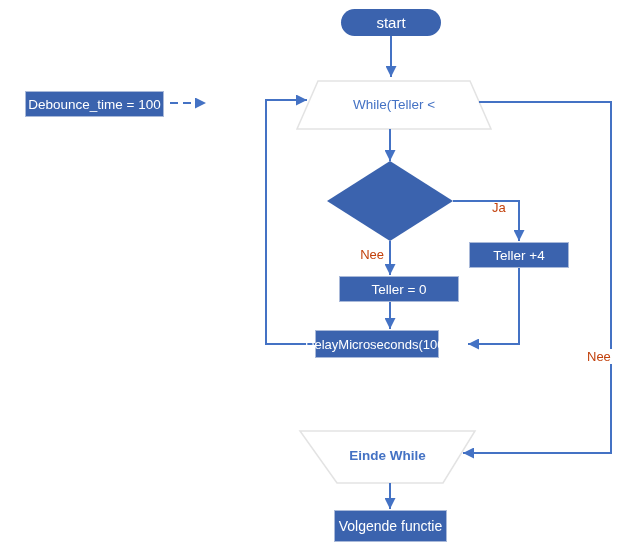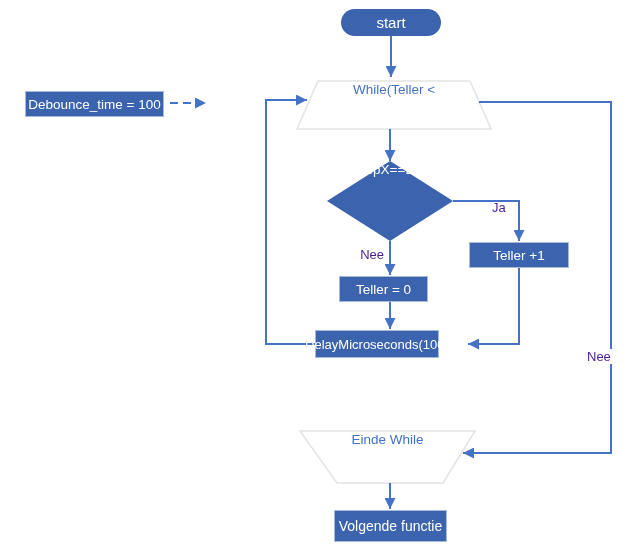--- a/index.html
+++ b/index.html
@@ -13,25 +13,25 @@
     box-sizing:border-box;text-align:center;
   }
   .filled{
     background:#3b63ae;color:#ffffff;border:1.5px solid #a9b9d9;
     font-size:13.5px;
   }
   .pill{
     background:#3b63ae;color:#ffffff;border:none;border-radius:14px;font-size:15px;
   }
   .shape-text{
-    position:absolute;display:flex;flex-direction:column;align-items:center;justify-content:space-between;
+    position:absolute;display:flex;flex-direction:row;align-items:center;justify-content:center;
     color:#4472c4;font-size:13.5px;line-height:1.4;text-align:center;pointer-events:none;
   }
   .edge-label{
-    position:absolute;color:#4c1d95;font-size:13px;line-height:1;
+    position:absolute;color:#c2410c;font-size:13px;line-height:1;
   }
   .edge-label.on-line{background:#ffffff;padding:1px 2px;}
 </style>
 </head>
 <body>
 
 <div id="canvas">
 
   <svg id="wires" viewBox="0 0 640 545">
     <defs>
@@ -54,35 +54,34 @@
     <path d="M315 344 H266 V100 H307" fill="none" stroke="#4472c4" stroke-width="2" marker-end="url(#arrow)"></path>
     <path d="M479 102 H611 V453 H463" fill="none" stroke="#4472c4" stroke-width="2" marker-end="url(#arrow)"></path>
     <path d="M390 483 V509" fill="none" stroke="#4472c4" stroke-width="2" marker-end="url(#arrow)"></path>
     <path d="M170 103 H206" fill="none" stroke="#4472c4" stroke-width="2" stroke-dasharray="8 5" marker-end="url(#arrow)"></path>
   </svg>
 
   <div class="node pill" style="left:341px;top:9px;width:100px;height:27px;">start</div>
 
   <div class="node filled" style="left:25px;top:91px;width:139px;height:26px;">Debounce_time = 100</div>
 
-  <div class="node filled" style="left:469px;top:242px;width:100px;height:26px;">Teller +1</div>
+  <div class="node filled" style="left:469px;top:242px;width:100px;height:26px;">Teller +4</div>
 
-  <div class="node filled" style="left:339px;top:276px;width:89px;height:26px;">Teller = 0</div>
+  <div class="node filled" style="left:339px;top:276px;width:120px;height:26px;">Teller = 0</div>
 
   <div class="node filled" style="left:315px;top:330px;width:124px;height:28px;font-size:13px;">DelayMicroseconds(100)</div>
 
   <div class="node filled" style="left:334px;top:510px;width:113px;height:32px;font-size:14px;">Volgende functie</div>
 
   <div class="shape-text" style="left:297px;top:81px;width:194px;height:48px;">
     <span>While(Teller &lt;</span>
   </div>
 
-  <div class="shape-text" style="left:327px;top:161px;width:126px;height:80px;color:#ffffff;font-size:13.5px;">If(knopX==LOW)</div>
 
-  <div class="shape-text" style="left:300px;top:431px;width:175px;height:50px;">Einde While</div>
+  <div class="shape-text" style="left:300px;top:431px;width:175px;height:50px;font-weight:bold;">Einde While</div>
 
   <div class="edge-label" style="left:492px;top:201px;">Ja</div>
 
   <div class="edge-label" style="left:356px;top:248px;width:28px;text-align:right;">Nee</div>
 
   <div class="edge-label on-line" style="left:585px;top:349px;">Nee</div>
 
 </div>
 
 </body></html>

